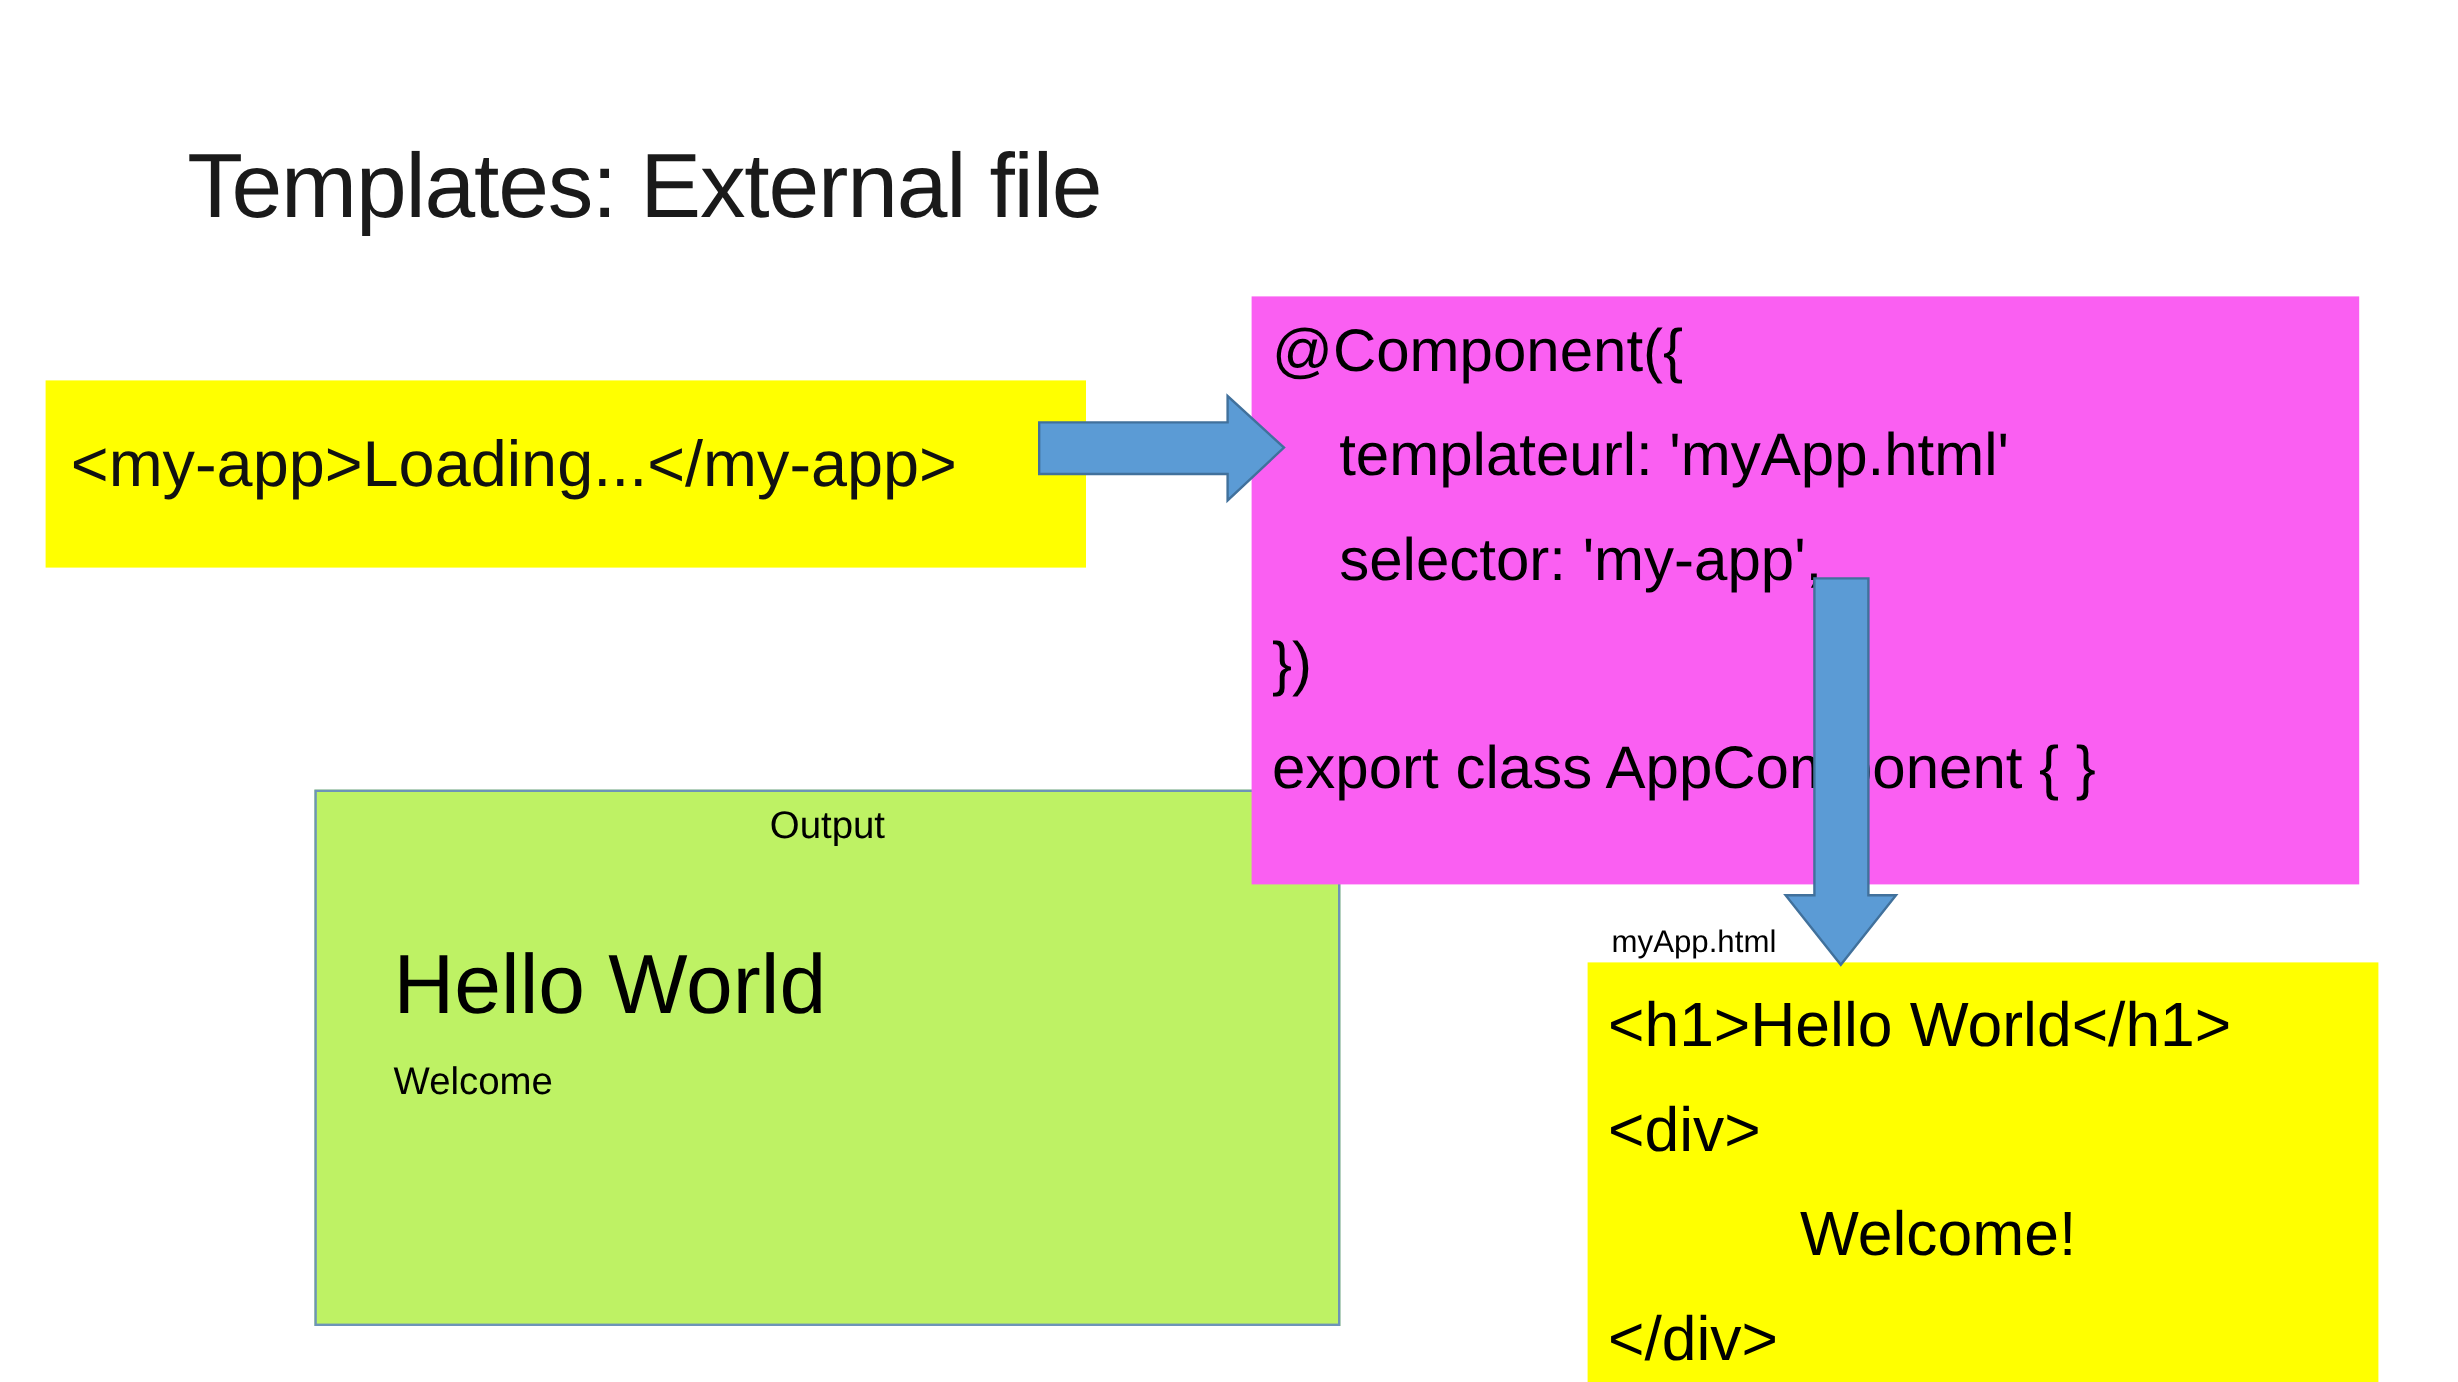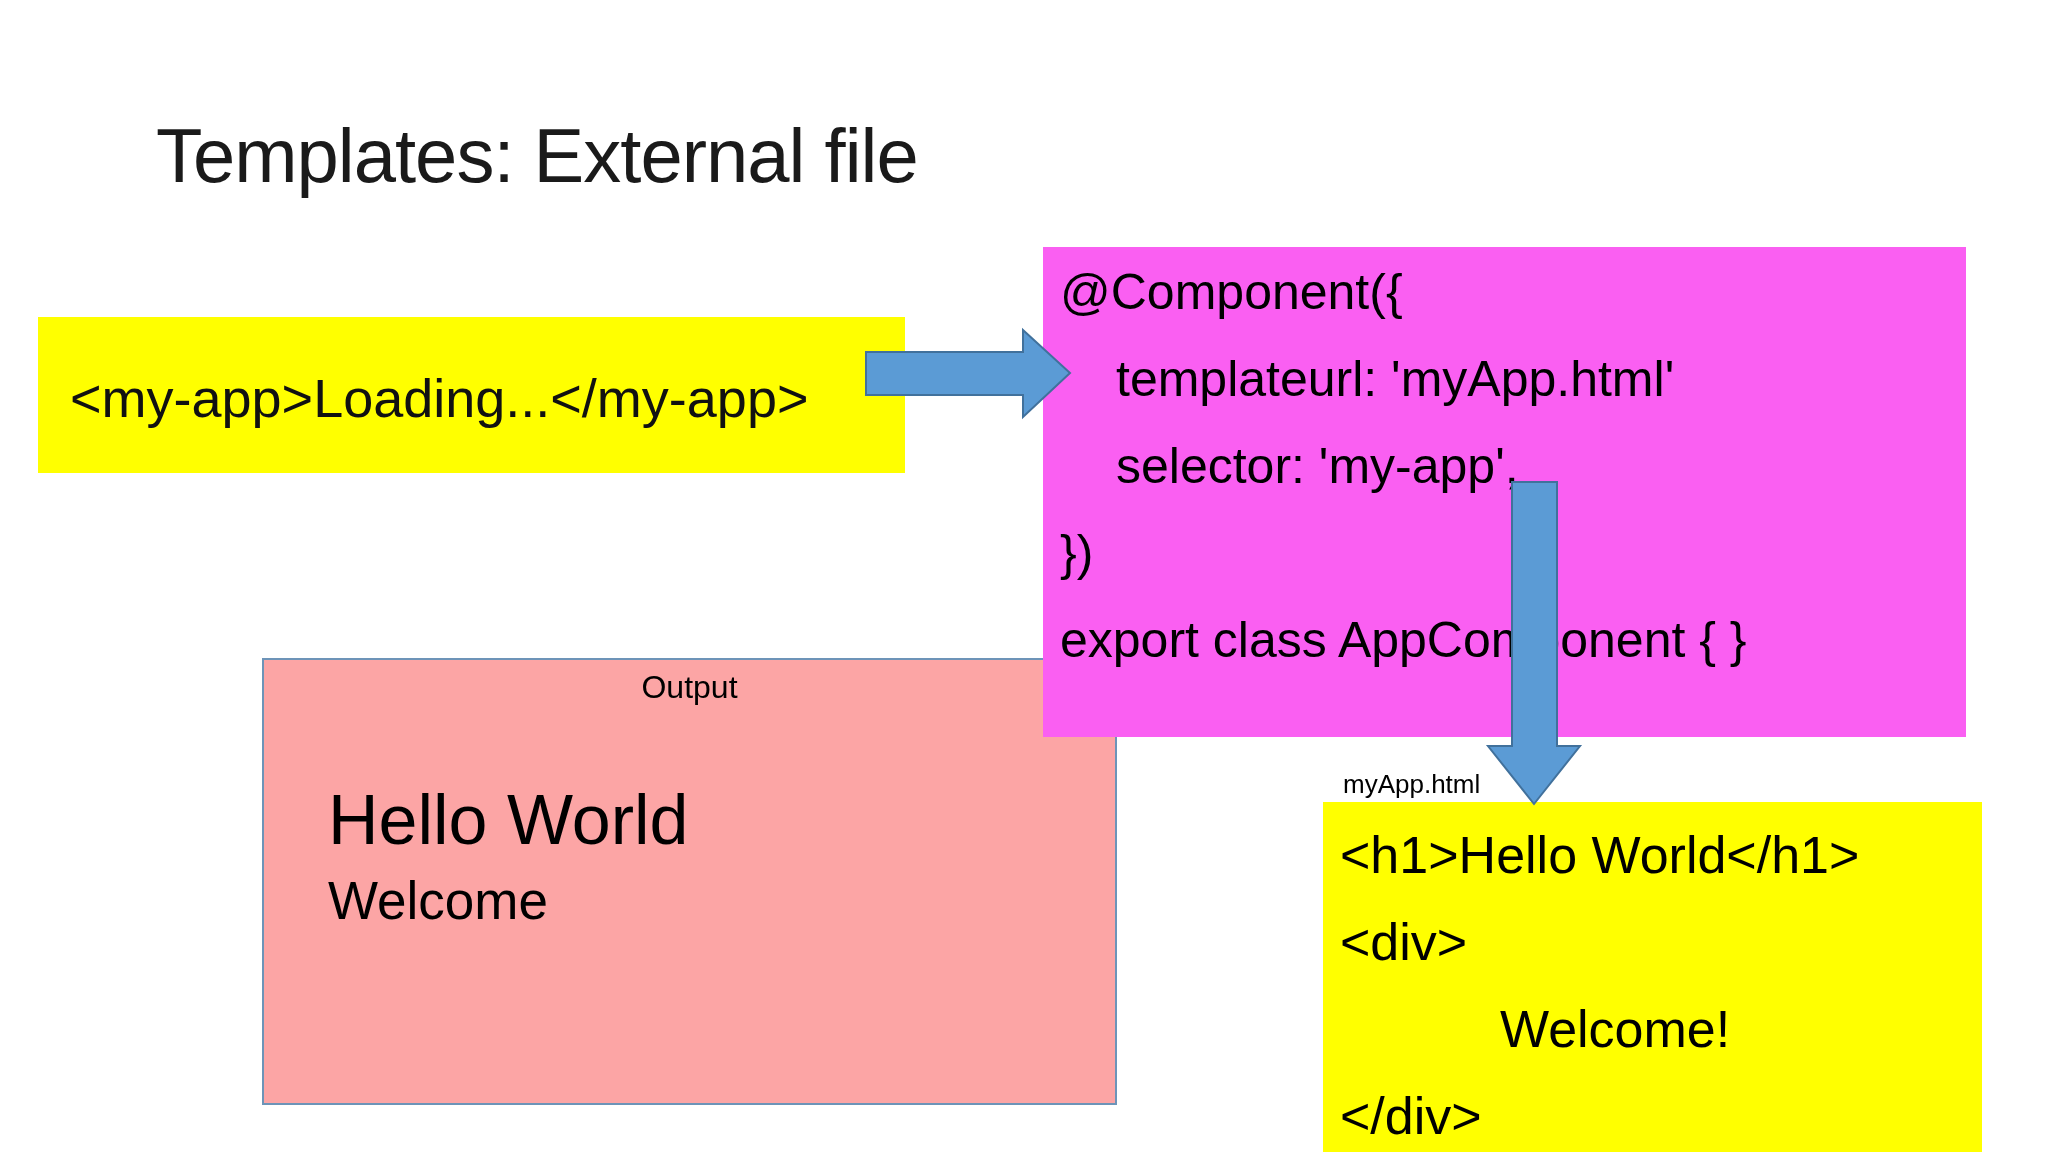--- a/index.html
+++ b/index.html
@@ -13,50 +13,50 @@
   }
   .title{
     position:absolute;left:156px;top:112px;
     font-size:76px;font-weight:300;color:#1a1a1a;
     letter-spacing:-1px;white-space:nowrap;
   }
   
   .yellow-box-1{
     position:absolute;left:38px;top:317px;width:867px;height:156px;
     background:var(--yellow,#ffff00);z-index:1;
-    padding:16px;box-sizing:border-box;
+    padding:5px;box-sizing:border-box;
   }
   .yellow-box-1 .code-line{
     padding:22px 0 0 16px;font-size:54px;line-height:87px;white-space:nowrap;
   }
   
   .magenta-box{
     position:absolute;left:1007px;top:247px;width:923px;height:490px;
     background:var(--magenta,#fa5ff2);z-index:2;
     box-sizing:border-box;padding:2px 0 0 17px;margin-left:36px;
   }
   .magenta-box .code-line{
     font-size:50px;line-height:87px;white-space:nowrap;color:#000;
   }
   .indent-1{padding-left:56px;}
   .indent-2{padding-left:160px;}
   
   .output-box{
     position:absolute;left:262px;top:658px;width:855px;height:447px;
-    background:#fca5a5;border:2px solid var(--outputBorder,#6d94b8);
+    background:#bef264;border:2px solid var(--outputBorder,#6d94b8);
     z-index:1;box-sizing:border-box;
   }
   .output-label{
     margin-top:8px;text-align:center;font-size:32px;line-height:38px;color:#000;
   }
   .output-heading{
     margin:76px 0 0 64px;font-size:70px;line-height:76px;color:#000;white-space:nowrap;
   }
   .output-body{
-    margin:18px 0 0 64px;font-size:53px;line-height:50px;color:#000;white-space:nowrap;
+    margin:18px 0 0 64px;font-size:32px;line-height:50px;color:#000;white-space:nowrap;
   }
   
   .file-label{
     position:absolute;left:1343px;top:771px;font-size:26px;line-height:26px;
     color:#000;z-index:2;white-space:nowrap;
   }
   .yellow-box-2{
     position:absolute;left:1323px;top:802px;width:659px;height:350px;
     background:var(--yellow,#ffff00);z-index:1;
     box-sizing:border-box;padding:10px 0 0 17px;

